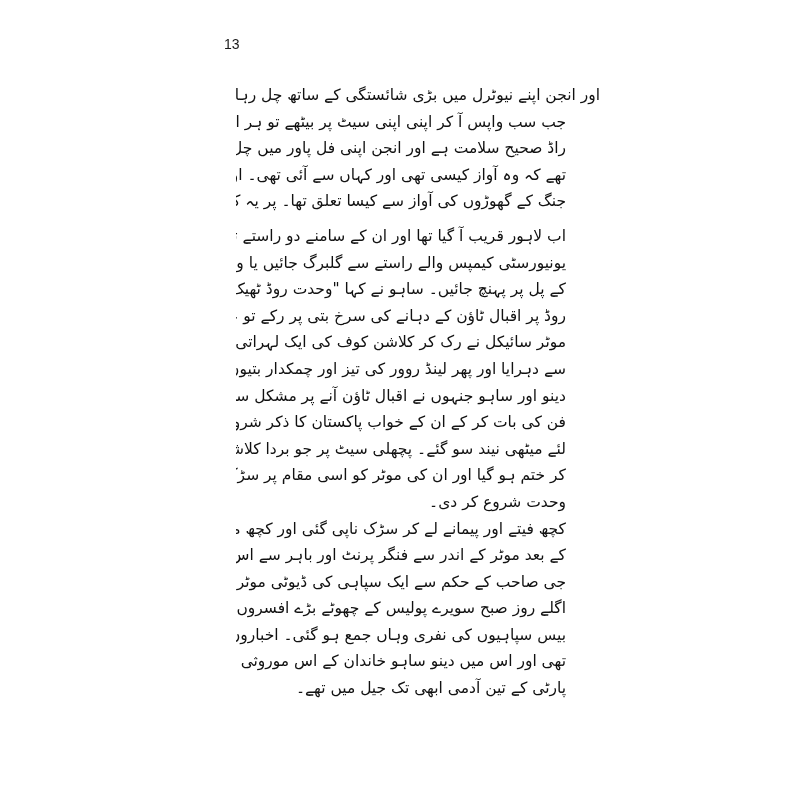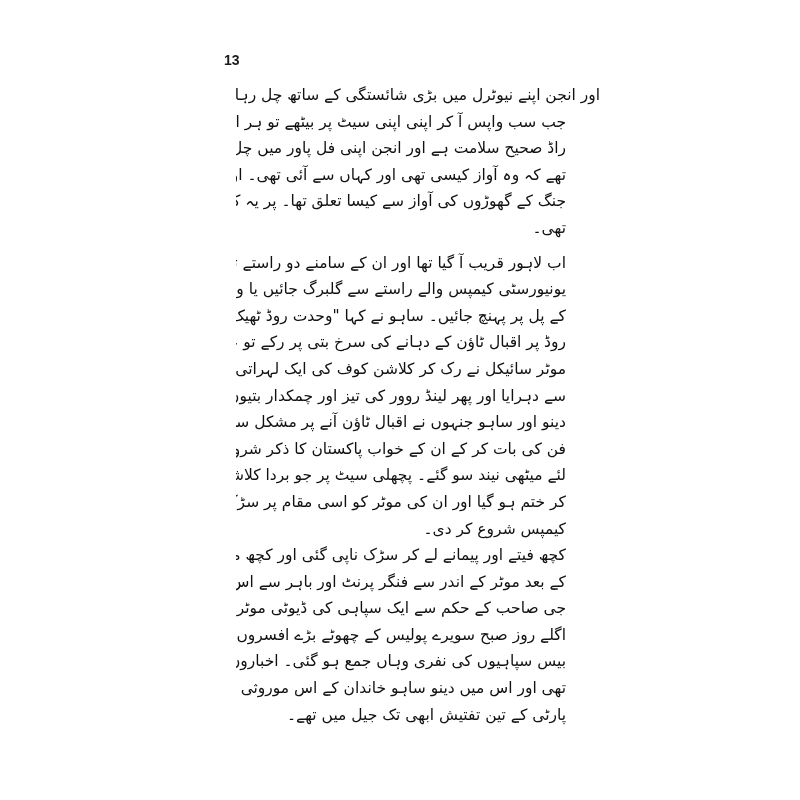--- a/index.html
+++ b/index.html
@@ -2,23 +2,23 @@
 <html><head>
   <meta charset="utf-8">
   <style>
     html, body { margin: 0; padding: 0; background: #ffffff; }
     body { width: 800px; height: 800px; position: relative; overflow: hidden; }
     .page {
       position: absolute; left: 0; top: 0; width: 800px; height: 800px;
       background: #ffffff;
     }
     .page-number {
-      position: absolute; left: 224px; top: 52px;
+      position: absolute; left: 224px; top: 36px;
       font-family: "Liberation Sans", sans-serif;
-      font-weight: bold; font-size: 14px; color: #1a1a1a;
+      font-weight: normal; font-size: 14px; color: #1a1a1a;
     }
     .text-block {
       position: absolute; left: 236px; top: 82px; width: 364px;
       direction: rtl; text-align: justify;
       font-family: "DejaVu Sans", sans-serif;
       font-size: 15.5px; line-height: 26.6px; color: #111111;
     }
     .para { margin: 0; text-indent: 0; }
     .para.indent { text-indent: 34px; }
     .para.gap { margin-top: 8px; }
@@ -32,42 +32,41 @@
   <div class="page-number">13</div>
   <div class="text-block" id="text-block">
       <p class="para">
         <span class="line last">اور انجن اپنے نیوٹرل میں بڑی شائستگی کے ساتھ چل رہا تھا۔</span>
       </p>
       <p class="para indent">
         <span class="line">جب سب واپس آ کر اپنی اپنی سیٹ پر بیٹھے تو ہر ایک نے شکر ادا کیا کہ ٹائی</span>
         <span class="line">راڈ صحیح سلامت ہے اور انجن اپنی فل پاور میں چل رہا ہے۔ لیکن سب حیران ضرور</span>
         <span class="line">تھے کہ وہ آواز کیسی تھی اور کہاں سے آئی تھی۔ اور اس کا چنگھاڑ سے اور میدان</span>
         <span class="line">جنگ کے گھوڑوں کی آواز سے کیسا تعلق تھا۔ پر یہ کوئی ایسی توجہ طلب بات نہیں</span>
-        <span class="line last">تھی۔</span>
       </p>
       <p class="para indent gap">
         <span class="line">اب لاہور قریب آ گیا تھا اور ان کے سامنے دو راستے تھے کہ وہ نہر کنارے</span>
         <span class="line">یونیورسٹی کیمپس والے راستے سے گلبرگ جائیں یا وحدت روڈ پکڑ کر فیروز پور روڈ</span>
         <span class="line">کے پل پر پہنچ جائیں۔ ساہو نے کہا "وحدت روڈ ٹھیک ہے۔" لیکن جب وہ وحدت</span>
         <span class="line">روڈ پر اقبال ٹاؤن کے دہانے کی سرخ بتی پر رکے تو عین ان کے سامنے ایک تیز رفتار</span>
         <span class="line">موٹر سائیکل نے رک کر کلاشن کوف کی ایک لہراتی ہوئی افقی باڑھ ماری۔ اسے جلدی</span>
         <span class="line last">سے دہرایا اور پھر لینڈ روور کی تیز اور چمکدار بتیوں کے سامنے تیزی سے نکل گئے۔</span>
       </p>
       <p class="para indent">
         <span class="line">دینو اور ساہو جنہوں نے اقبال ٹاؤن آنے پر مشکل سے علامہ اقبال کے کمال</span>
         <span class="line">فن کی بات کر کے ان کے خواب پاکستان کا ذکر شروع ہی کیا تھا دیکھتے دیکھتے ہمیشہ کے</span>
         <span class="line">لئے میٹھی نیند سو گئے۔ پچھلی سیٹ پر جو بردا کلاشن کوف سنبھالے بیٹھا تھا وہ ہسپتال جا</span>
         <span class="line">کر ختم ہو گیا اور ان کی موٹر کو اسی مقام پر سڑک کے کنارے روک کر پولیس نے</span>
-        <span class="line last">کیمپس شروع کر دی۔</span>
+        <span class="line last">وحدت شروع کر دی۔</span>
       </p>
       <p class="para indent">
         <span class="line">کچھ فیتے اور پیمانے لے کر سڑک ناپی گئی اور کچھ موٹر کا قد بت ماپا گیا۔ اس</span>
         <span class="line">کے بعد موٹر کے اندر سے فنگر پرنٹ اور باہر سے اس کے فوٹو اتارے گئے۔ ڈی آئی</span>
         <span class="line">جی صاحب کے حکم سے ایک سپاہی کی ڈیوٹی موٹر کے پاس لگ گئی۔ اور وہ اپنی پرانی</span>
       </p>
       <p class="para indent">
         <span class="line">اگلے روز صبح سویرے پولیس کے چھوٹے بڑے افسروں کے ہمراہ کوئی پندرہ</span>
         <span class="line">بیس سپاہیوں کی نفری وہاں جمع ہو گئی۔ اخباروں میں تین کالمی سرخی سے یہ خبر شائع ہوئی</span>
         <span class="line">تھی اور اس میں دینو ساہو خاندان کے اس موروثی جھگڑے کا مذکور تھا جس میں مخالف</span>
-        <span class="line last">پارٹی کے تین تفتیش ابھی تک جیل میں تھے۔</span>
+        <span class="line last">پارٹی کے تین آدمی ابھی تک جیل میں تھے۔</span>
       </p>
     </div>
 </div>
 
 </body></html>

